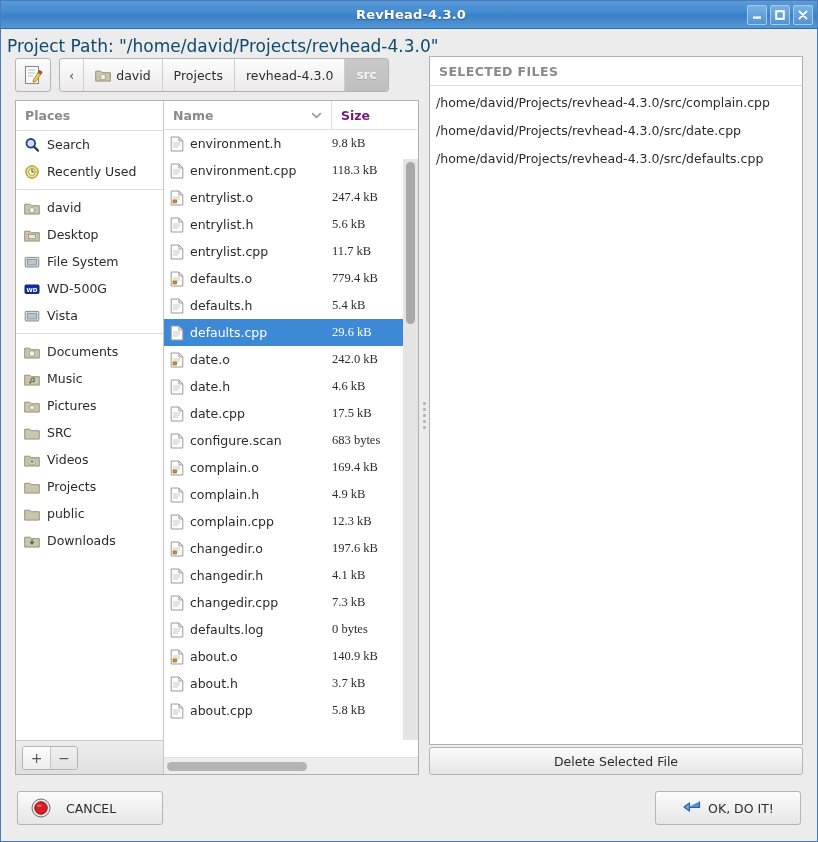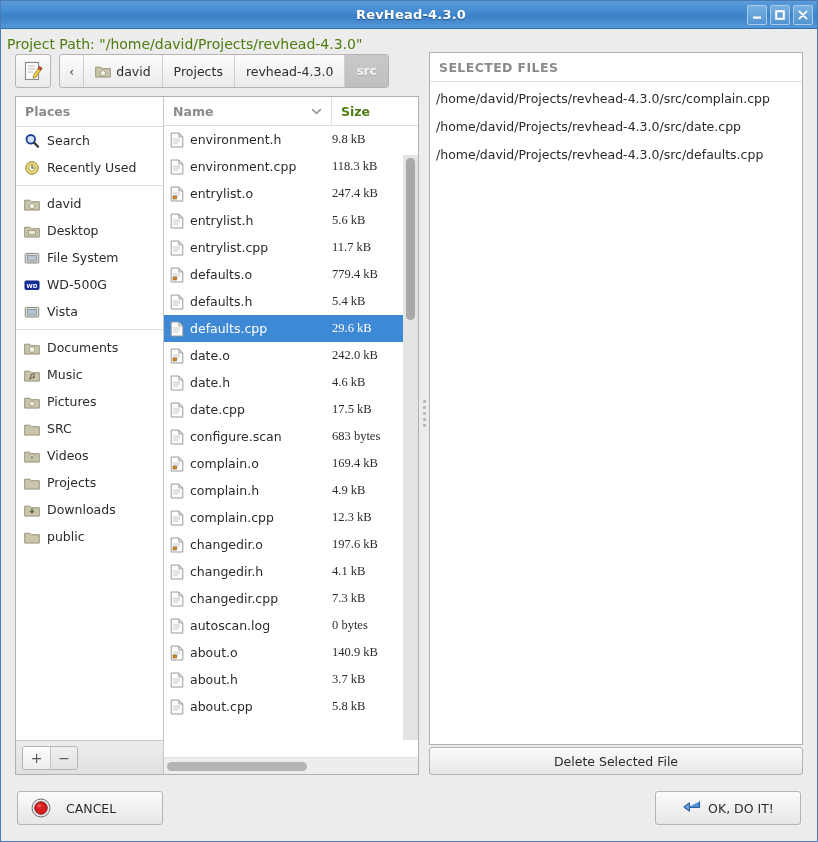--- a/index.html
+++ b/index.html
@@ -51,21 +51,21 @@
 
   
   .content {
     flex: 1 1 auto;
     display: flex; flex-direction: column;
     background: #ececec;
     padding: 0;
     min-height: 0;
   }
   .project-path {
-    font-size: 14px; color: #4d7c0f;
+    font-size: 17px; color: #0c4a6e;
     padding: 7px 0 0 6px;
   }
   .touch-heading {
     text-align: center;
     font-size: 13.5px; color: #2b2b2b;
     padding: 11px 0 12px 0;
   }
 
   
   .main-area {
@@ -197,21 +197,21 @@
     padding: 0 8px 0 9px;
     font-size: 12.5px; font-weight: bold; color: #8a8a8a;
     border-right: 1px solid #dedede;
     height: 100%;
     cursor: pointer;
   }
   .fh-size {
     width: 86px; flex: 0 0 86px;
     display: flex; align-items: center;
     padding-left: 9px;
-    font-size: 12.5px; font-weight: bold; color: #4d7c0f;
+    font-size: 12.5px; font-weight: bold; color: #701a75;
     height: 100%;
     cursor: pointer;
   }
   .files-body {
     flex: 1 1 auto;
     overflow: hidden;
     position: relative;
     background: #fff;
   }
   .frow {
@@ -519,33 +519,33 @@
                     <path d="M.7 3.2h5.2l1.3 1.5h8.1v8.4H.7z" fill="#c9c6ab" stroke="#8e8b72" stroke-width=".9"></path>
                   </svg>
                 </span>
                 <span>Projects</span>
               </div>
 
               <div class="place">
                 <span class="ico">
                   <svg width="16" height="14" viewBox="0 0 16 14">
                     <path d="M.7 3.2h5.2l1.3 1.5h8.1v8.4H.7z" fill="#c9c6ab" stroke="#8e8b72" stroke-width=".9"></path>
+                  </svg>
+                </span>
+                <span>public</span>
+              </div>
+
+              <div class="place">
+                <span class="ico">
+                  <svg width="16" height="14" viewBox="0 0 16 14">
+                    <path d="M.7 3.2h5.2l1.3 1.5h8.1v8.4H.7z" fill="#c9c6ab" stroke="#8e8b72" stroke-width=".9"></path>
                     <path d="M8 5.8v3.4 M6.3 8.2 L8 10 L9.7 8.2" stroke="#4a6a3f" stroke-width="1.2" fill="none" stroke-linecap="round"></path>
                   </svg>
                 </span>
                 <span>Downloads</span>
-              </div>
-
-              <div class="place">
-                <span class="ico">
-                  <svg width="16" height="14" viewBox="0 0 16 14">
-                    <path d="M.7 3.2h5.2l1.3 1.5h8.1v8.4H.7z" fill="#c9c6ab" stroke="#8e8b72" stroke-width=".9"></path>
-                  </svg>
-                </span>
-                <span>public</span>
               </div>
 
             </div>
             <div class="places-foot">
               <div class="pm-group">
                 <div class="pm-btn">+</div>
                 <div class="pm-btn">−</div>
               </div>
             </div>
           </div>
@@ -805,21 +805,21 @@
                 </div>
                 <div class="frow">
                   <div class="fname">
                     <span class="ico">
                       <svg width="14" height="16" viewBox="0 0 14 16">
                         <path d="M1.2 1h7.6L12.8 5v10H1.2z" fill="#fdfdfd" stroke="#9a9a9a" stroke-width="1"></path>
                         <path d="M8.8 1 L12.8 5 H8.8 Z" fill="#e4e4e4" stroke="#9a9a9a" stroke-width=".8"></path>
                         <path d="M3 7h7M3 9h7M3 11h5" stroke="#c4c4c4" stroke-width=".9"></path>
                       </svg>
                     </span>
-                    <span>autoscan.log</span>
+                    <span>defaults.log</span>
                   </div>
                   <div class="fsize">0 bytes</div>
                 </div>
                 <div class="frow">
                   <div class="fname">
                     <span class="ico">
                       <svg width="14" height="16" viewBox="0 0 14 16">
                         <path d="M1.2 1h7.6L12.8 5v10H1.2z" fill="#fdfdfd" stroke="#9a9a9a" stroke-width="1"></path>
                         <path d="M8.8 1 L12.8 5 H8.8 Z" fill="#e4e4e4" stroke="#9a9a9a" stroke-width=".8"></path>
                         <path d="M3 7h7M3 9h7M3 11h5" stroke="#c4c4c4" stroke-width=".9"></path>

